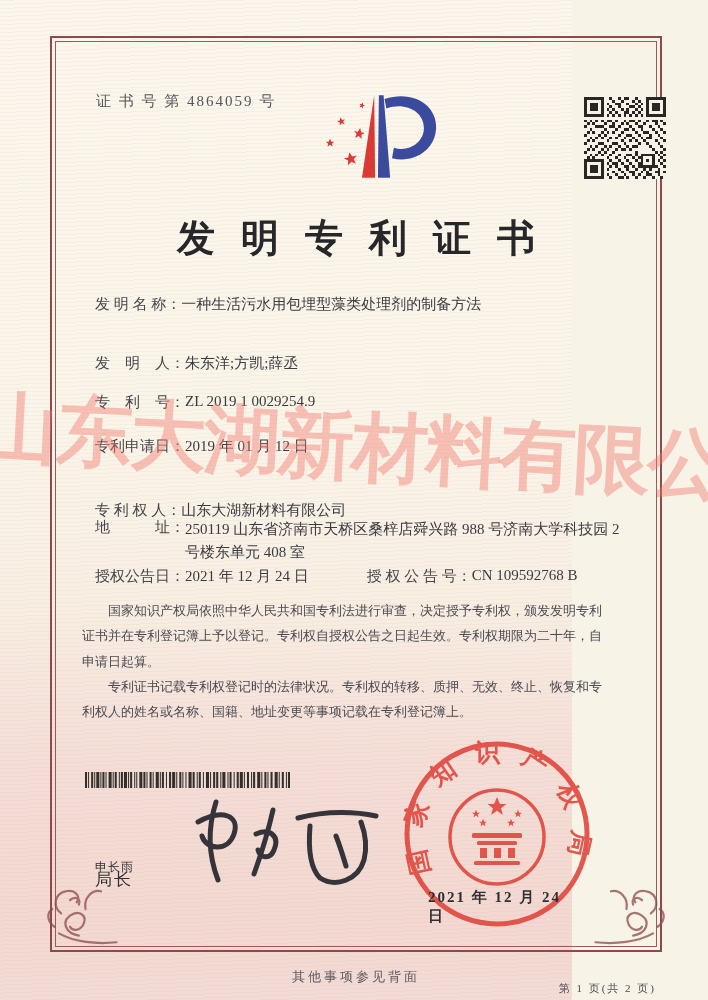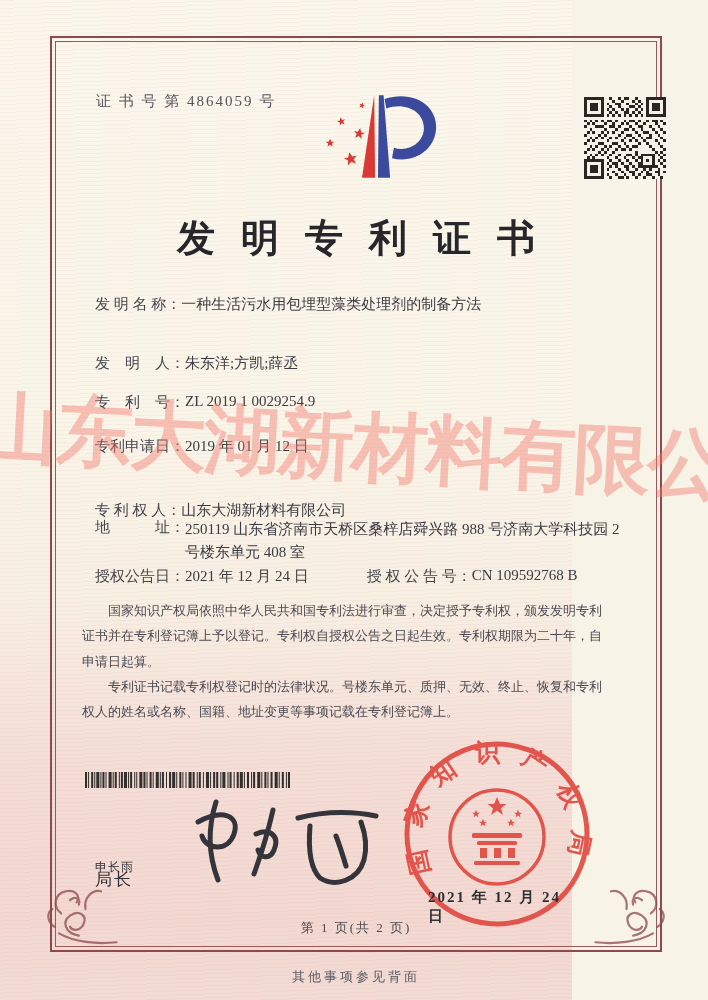--- a/index.html
+++ b/index.html
@@ -54,22 +54,22 @@
   .barcode{position:absolute;left:85px;top:772px;width:205px;height:16px;}
   .director-title{position:absolute;left:95px;top:868px;font-size:17px;color:#2f2f35;letter-spacing:2px;}
   .director-name{position:absolute;left:95px;top:859px;font-size:12px;color:#2f2f35;letter-spacing:1px;}
   .signature{position:absolute;left:178px;top:792px;width:210px;height:100px;}
   .seal{position:absolute;left:390px;top:737px;width:215px;height:200px;opacity:.9;}
   .seal-date{
     position:absolute;left:428px;top:888px;font-size:15px;font-weight:bold;
     color:#2e2e33;letter-spacing:2px;z-index:7;
   }
   .page-info{
-    position:absolute;left:56px;top:919px;width:600px;text-align:center;
-    font-size:13px;color:#4c4c52;letter-spacing:2px;
+    position:absolute;left:56px;top:981px;width:600px;text-align:right;
+    font-size:11px;color:#4c4c52;letter-spacing:2px;
   }
   .back-note{
     position:absolute;left:56px;top:968px;width:600px;text-align:center;
     font-size:13px;color:#595960;letter-spacing:3px;
   }
   .watermark{
     position:absolute;left:-18px;top:398px;z-index:6;
     font-size:76px;font-weight:bold;white-space:nowrap;
     color:rgba(242,116,105,0.42);letter-spacing:-2px;
     transform:rotate(3deg);pointer-events:none;
@@ -199,21 +199,21 @@
     <span class="flabel">授权公告日：</span>
     <span class="fvalue">2021 年 12 月 24 日</span>
     <span class="grant-no-group">
       <span class="flabel">授 权 公 告 号：</span>
       <span class="fvalue">CN 109592768 B</span>
     </span>
   </div>
 
   <div class="body-text">
     <p>国家知识产权局依照中华人民共和国专利法进行审查，决定授予专利权，颁发发明专利证书并在专利登记簿上予以登记。专利权自授权公告之日起生效。专利权期限为二十年，自申请日起算。</p>
-    <p>专利证书记载专利权登记时的法律状况。号楼东单元、质押、无效、终止、恢复和专利权人的姓名或名称、国籍、地址变更等事项记载在专利登记簿上。</p>
+    <p>专利证书记载专利权登记时的法律状况。专利权的转移、质押、无效、终止、恢复和专利权人的姓名或名称、国籍、地址变更等事项记载在专利登记簿上。</p>
   </div>
 
   <svg class="barcode" viewBox="0 0 200 16" preserveAspectRatio="none">
     <path fill="#33302c" d="M0 0h2v16h-2z M3 0h1v16h-1z M6 0h2v16h-2z M9 0h1v16h-1z M11 0h3v16h-3z M15 0h1v16h-1z M17 0h2v16h-2z M20 0h1v16h-1z M23 0h3v16h-3z M27 0h1v16h-1z M29 0h2v16h-2z M33 0h1v16h-1z M35 0h2v16h-2z M38 0h3v16h-3z M42 0h1v16h-1z M44 0h2v16h-2z M48 0h1v16h-1z M50 0h1v16h-1z M53 0h3v16h-3z M57 0h2v16h-2z M60 0h1v16h-1z M63 0h2v16h-2z M66 0h1v16h-1z M69 0h3v16h-3z M73 0h1v16h-1z M75 0h2v16h-2z M79 0h1v16h-1z M82 0h2v16h-2z M85 0h3v16h-3z M89 0h1v16h-1z M92 0h2v16h-2z M95 0h1v16h-1z M98 0h1v16h-1z M101 0h3v16h-3z M105 0h2v16h-2z M109 0h1v16h-1z M111 0h2v16h-2z M115 0h1v16h-1z M118 0h3v16h-3z M122 0h1v16h-1z M125 0h2v16h-2z M128 0h2v16h-2z M132 0h1v16h-1z M134 0h3v16h-3z M139 0h1v16h-1z M141 0h2v16h-2z M145 0h1v16h-1z M148 0h2v16h-2z M151 0h3v16h-3z M155 0h1v16h-1z M158 0h2v16h-2z M162 0h1v16h-1z M164 0h2v16h-2z M168 0h3v16h-3z M172 0h1v16h-1z M175 0h2v16h-2z M178 0h1v16h-1z M181 0h2v16h-2z M185 0h3v16h-3z M189 0h1v16h-1z M192 0h2v16h-2z M196 0h1v16h-1z M198 0h2v16h-2z"></path>
   </svg>
 
   <div class="director-title">局长</div>
   <div class="director-name">申长雨</div>
 
   <svg class="signature" viewBox="0 0 210 100">

